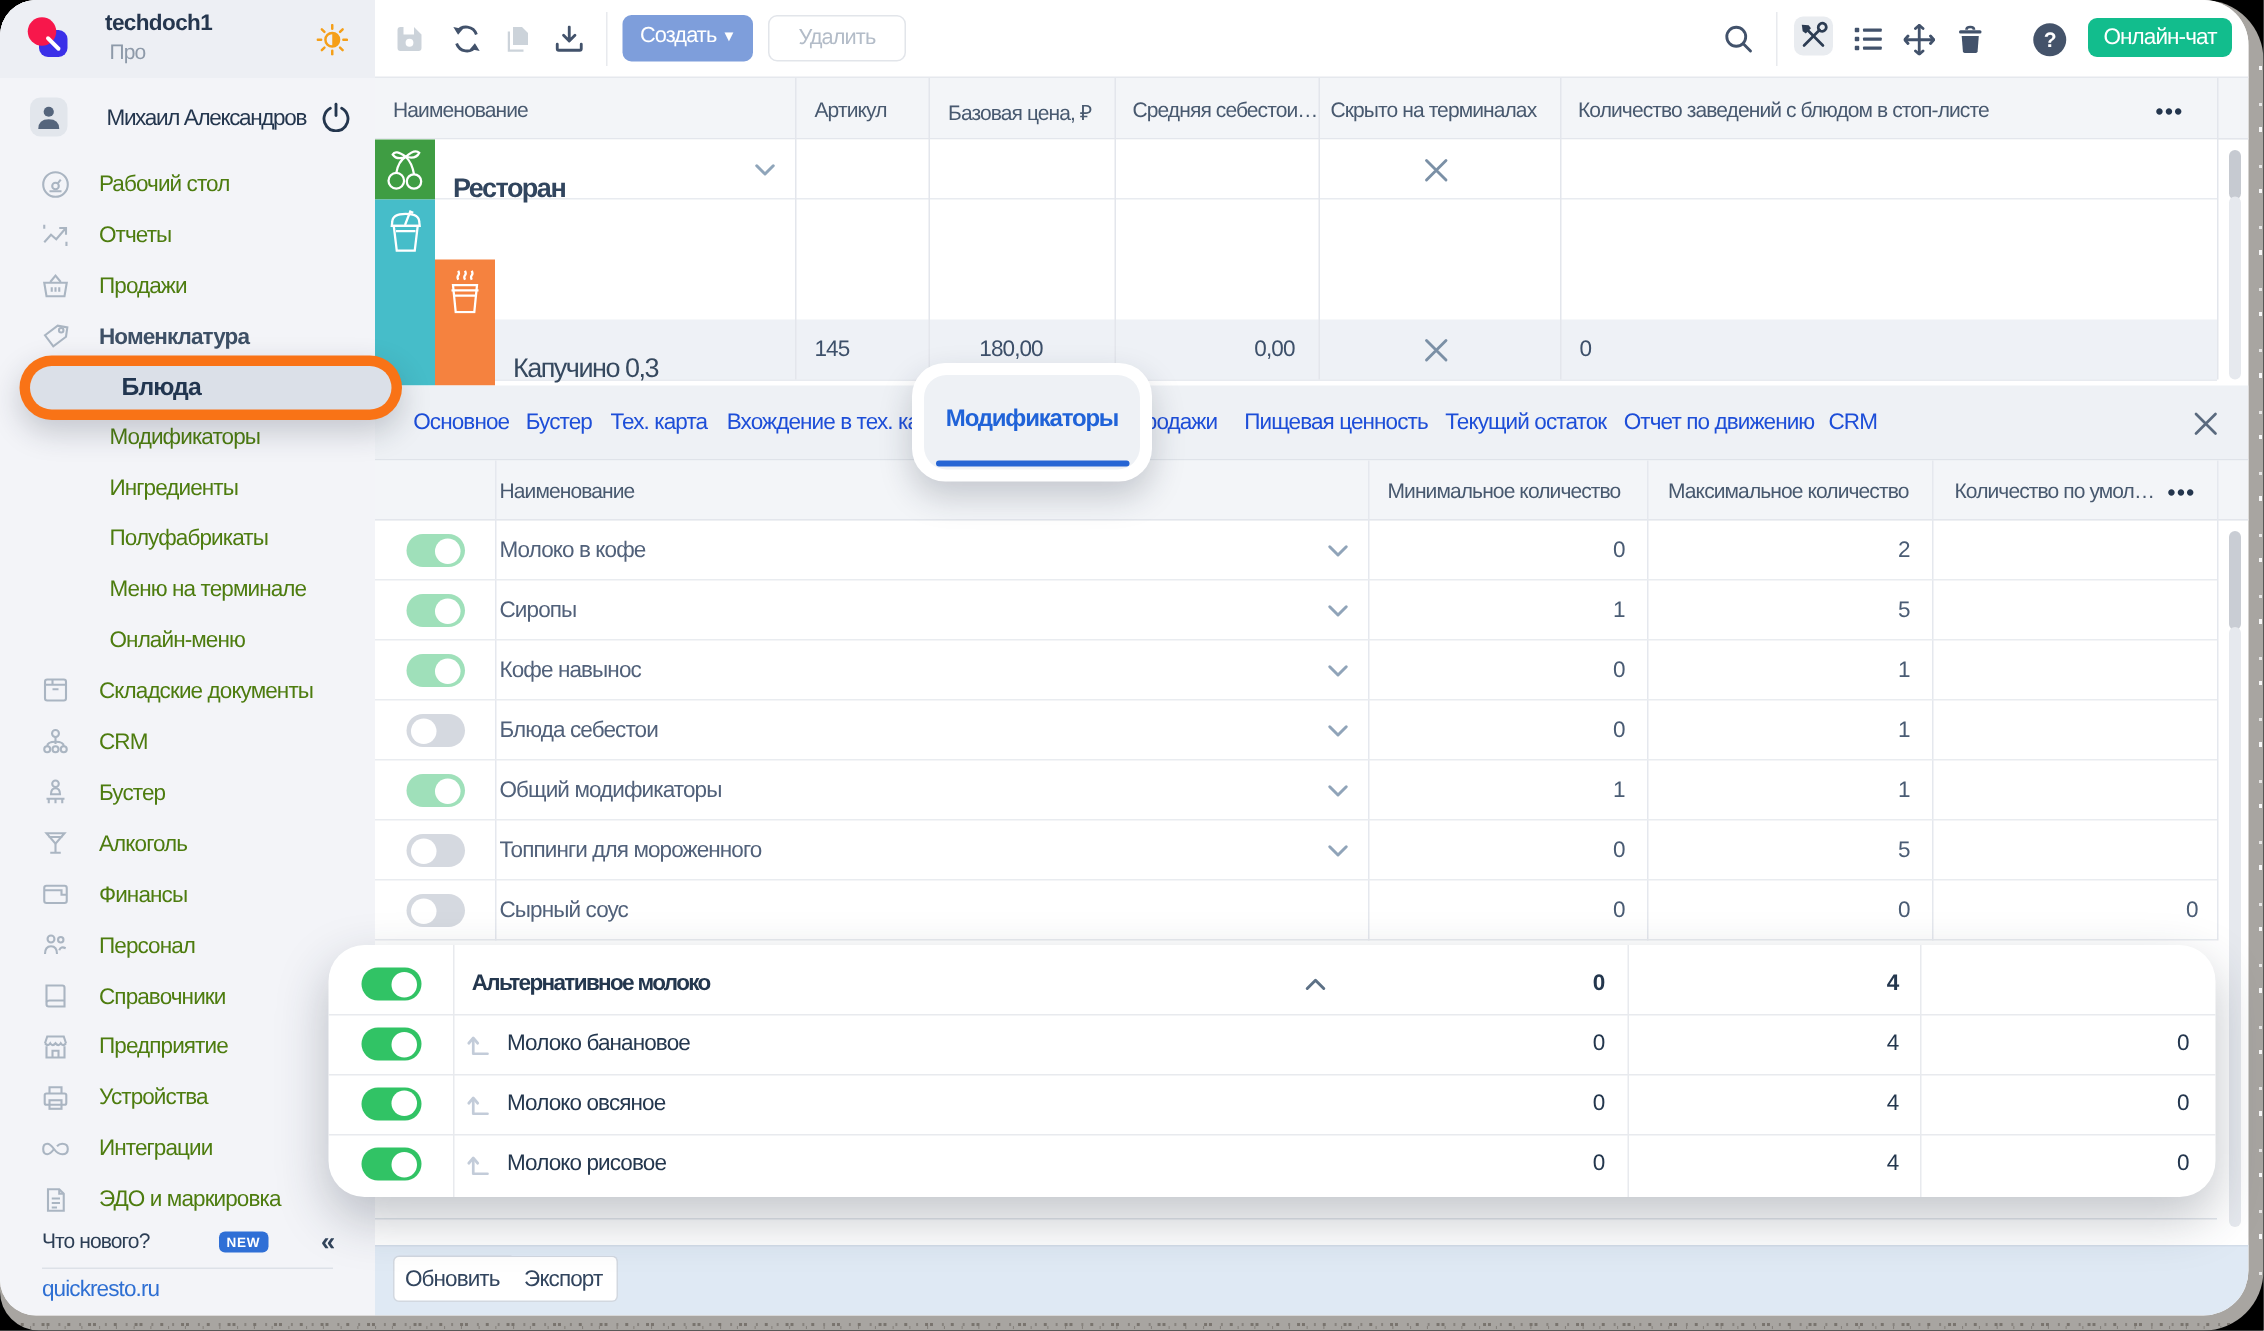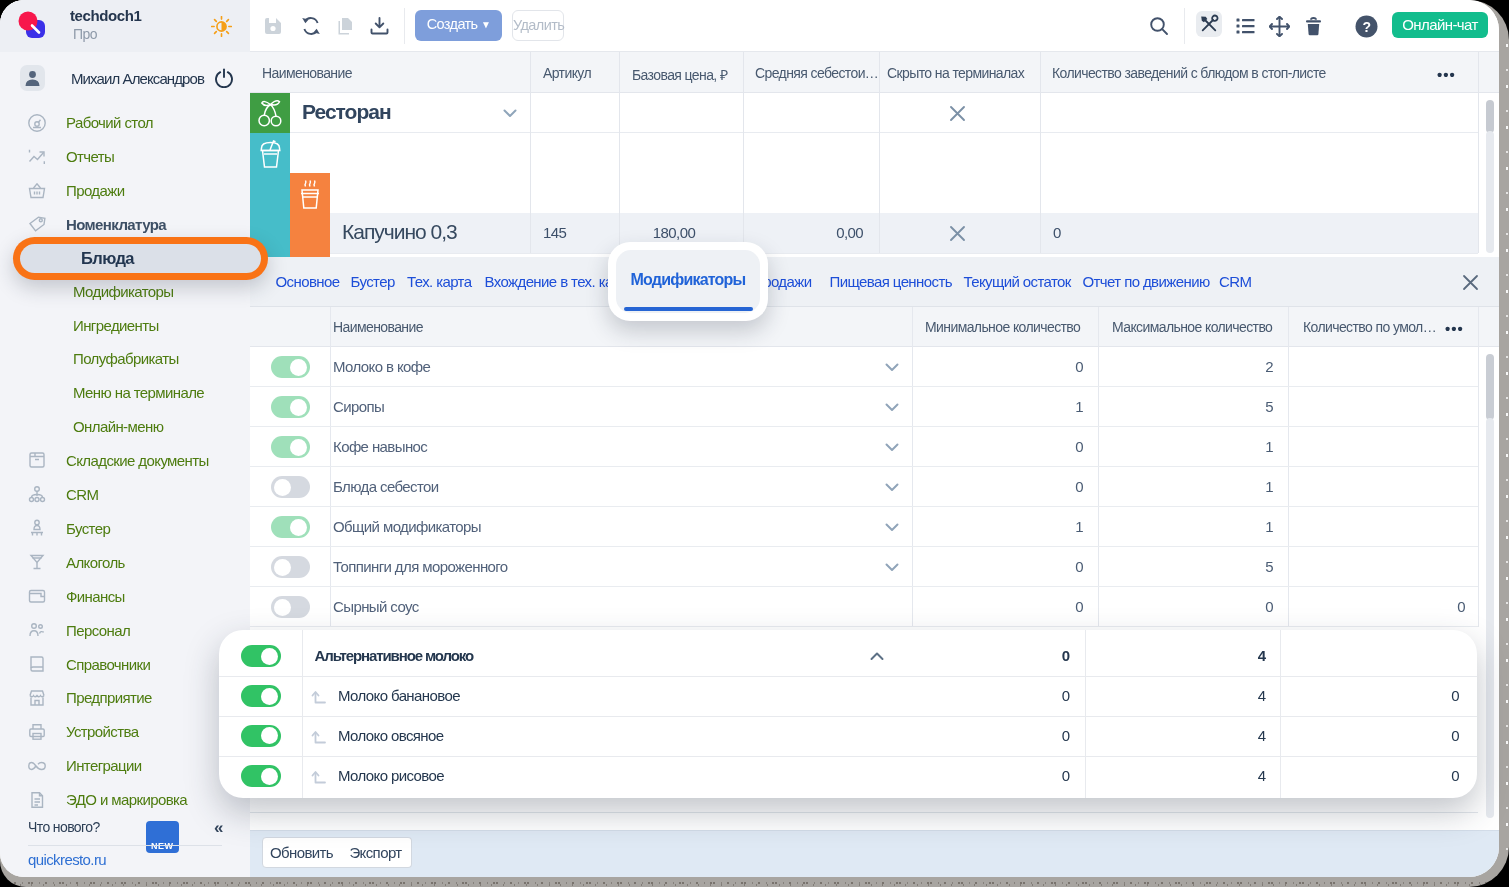--- a/index.html
+++ b/index.html
@@ -19,38 +19,38 @@
 .sidehead { position:absolute; left:0; top:0; width:250px; height:52px; background:#edeff4; }
 .brand { position:absolute; left:70px; top:7px; font-size:15px; font-weight:bold; color:#25364e; letter-spacing:-0.4px; }
 .brand-sub { position:absolute; left:73px; top:26px; font-size:14px; color:#8e9aa9; }
 .avatar { position:absolute; left:20px; top:65px; width:25px; height:26px; background:#e2e6ec; border-radius:7px; }
 .uname { position:absolute; left:71px; top:70px; font-size:15px; color:#24364e; letter-spacing:-0.9px; }
 .mi { position:absolute; left:66px; font-size:15px; color:#4d7c0f; white-space:nowrap; }
 .mi.b { font-weight:bold; color:#3e5066; }
 .mi.sub { left:73px; }
 .mico { position:absolute; left:27px; width:20px; height:20px; }
 .snew { position:absolute; left:28px; top:819px; font-size:14px; color:#2c3e55; }
-.badge { position:absolute; left:146px; top:821px; background:#2f6fd6; color:#fff; font-size:9px; font-weight:bold; padding:20px 5px 2px; border-radius:4px; letter-spacing:.5px; }
+.badge { position:absolute; left:146px; top:821px; background:#2f6fd6; color:#fff; font-size:9px; font-weight:bold; padding:2px 5px 2px; border-radius:4px; letter-spacing:.5px; }
 .chev2 { position:absolute; left:214px; top:818px; font-size:17px; color:#33455c; font-weight:bold; }
 .sdiv { position:absolute; left:28px; top:845px; width:194px; height:1px; background:#dde1e8; }
 .qlink { position:absolute; left:28px; top:851px; font-size:15px; color:#2e6fd3; }
 
 
 .main { position:absolute; left:250px; top:0; right:0; height:100%; }
 .toolbar { position:absolute; left:0; top:0; right:0; height:52px; background:#fff; border-bottom:1px solid #e5e8ed; }
 .tbtn { position:absolute; top:10px; height:31px; border-radius:6px; font-size:14.5px; line-height:29px; text-align:center; }
 .vdiv { position:absolute; top:8px; width:1px; height:36px; background:#e8eaee; }
 .icon { position:absolute; }
 
 
 .t1head { position:absolute; left:0; top:52px; right:0; height:41px; background:#f3f5f8; border-bottom:1px solid #e3e6ec; }
 .th { position:absolute; font-size:14px; color:#48596f; top:13px; white-space:nowrap; }
 .row { position:absolute; left:0; right:21px; height:40px; background:#fff; border-bottom:1px solid #e8ebf0; }
 .cellv { position:absolute; top:52px; width:1px; height:201px; background:#e3e6ec; }
-.rtxt { position:absolute; font-size:21px; color:#31455e; top:7px; white-space:nowrap; letter-spacing:-1px; }
+.rtxt { position:absolute; font-size:18px; color:#31455e; top:22px; white-space:nowrap; letter-spacing:-1px; }
 .cblock { position:absolute; width:40px; }
 .num { position:absolute; font-size:15px; color:#3d506a; top:11px; }
 
 
 .tabs { position:absolute; left:0; top:257px; right:0; height:50px; background:#eef1f5; border-bottom:1px solid #dfe3e9; }
 .tab { position:absolute; top:16px; font-size:15px; color:#1d4ed8; white-space:nowrap; }
 
 
 .t2head { position:absolute; left:0; top:307px; right:0; height:40px; background:#f3f5f8; border-bottom:1px solid #e3e6ec; }
 .m-row { position:absolute; left:0; width:1228px; height:40px; border-bottom:1px solid #e9ecf0; }
@@ -235,21 +235,21 @@
       <svg class="icon" style="left:87px;top:17px" width="18" height="18" viewBox="0 0 18 18" fill="#ccd3da">
             <path d="M5 1 H11 L15 5 V13 H5 Z"></path>
             <path d="M3 4 V16 H12 V17.5 H1.5 V4 Z"></path>
           </svg>
       <svg class="icon" style="left:120px;top:17px" width="19" height="18" viewBox="0 0 19 18" fill="none" stroke="#42526b" stroke-width="1.9">
             <path d="M9.5 1 V10 M5.7 6.5 L9.5 10.3 L13.3 6.5" stroke-linecap="round" stroke-linejoin="round"></path>
             <path d="M1.5 12.5 V15.5 Q1.5 16.5 2.5 16.5 H16.5 Q17.5 16.5 17.5 15.5 V12.5" stroke-linecap="round"></path>
           </svg>
       <div class="vdiv" style="left:154px"></div>
       <div class="tbtn" style="left:165px;width:87px;background:#7e9edb;color:#fff">Создать <span style="font-size:10px;position:relative;top:-1.5px">▼</span></div>
-      <div class="tbtn" style="left:262px;width:52px;border:1px solid #e2e5ea;color:#b3bcc8">Удалить</div>
+      <div class="tbtn" style="left:262px;width:92px;border:1px solid #e2e5ea;color:#b3bcc8">Удалить</div>
       <svg class="icon" style="left:899px;top:16px" width="20" height="20" viewBox="0 0 20 20" fill="none" stroke="#42526b" stroke-width="1.9">
             <circle cx="8.5" cy="8.5" r="6.3"></circle>
             <line x1="13.2" y1="13.2" x2="18" y2="18" stroke-linecap="round"></line>
           </svg>
       <div class="vdiv" style="left:934px"></div>
       <div class="abs" style="left:946px;top:11px;width:26px;height:26px;background:#e9ecf0;border-radius:6px"></div>
       <svg class="icon" style="left:949px;top:14px" width="20" height="20" viewBox="0 0 20 20" fill="none" stroke="#2c3c52" stroke-width="1.8" stroke-linecap="round">
             <path d="M6 6 L16.3 16.3"></path>
             <path d="M2.2 2.5 L6.8 2.8 L8.3 4.9 L4.9 8.3 L2.8 6.8 Z" fill="#2c3c52" stroke="none"></path>
             <path d="M14 6 L3.7 16.3"></path>

